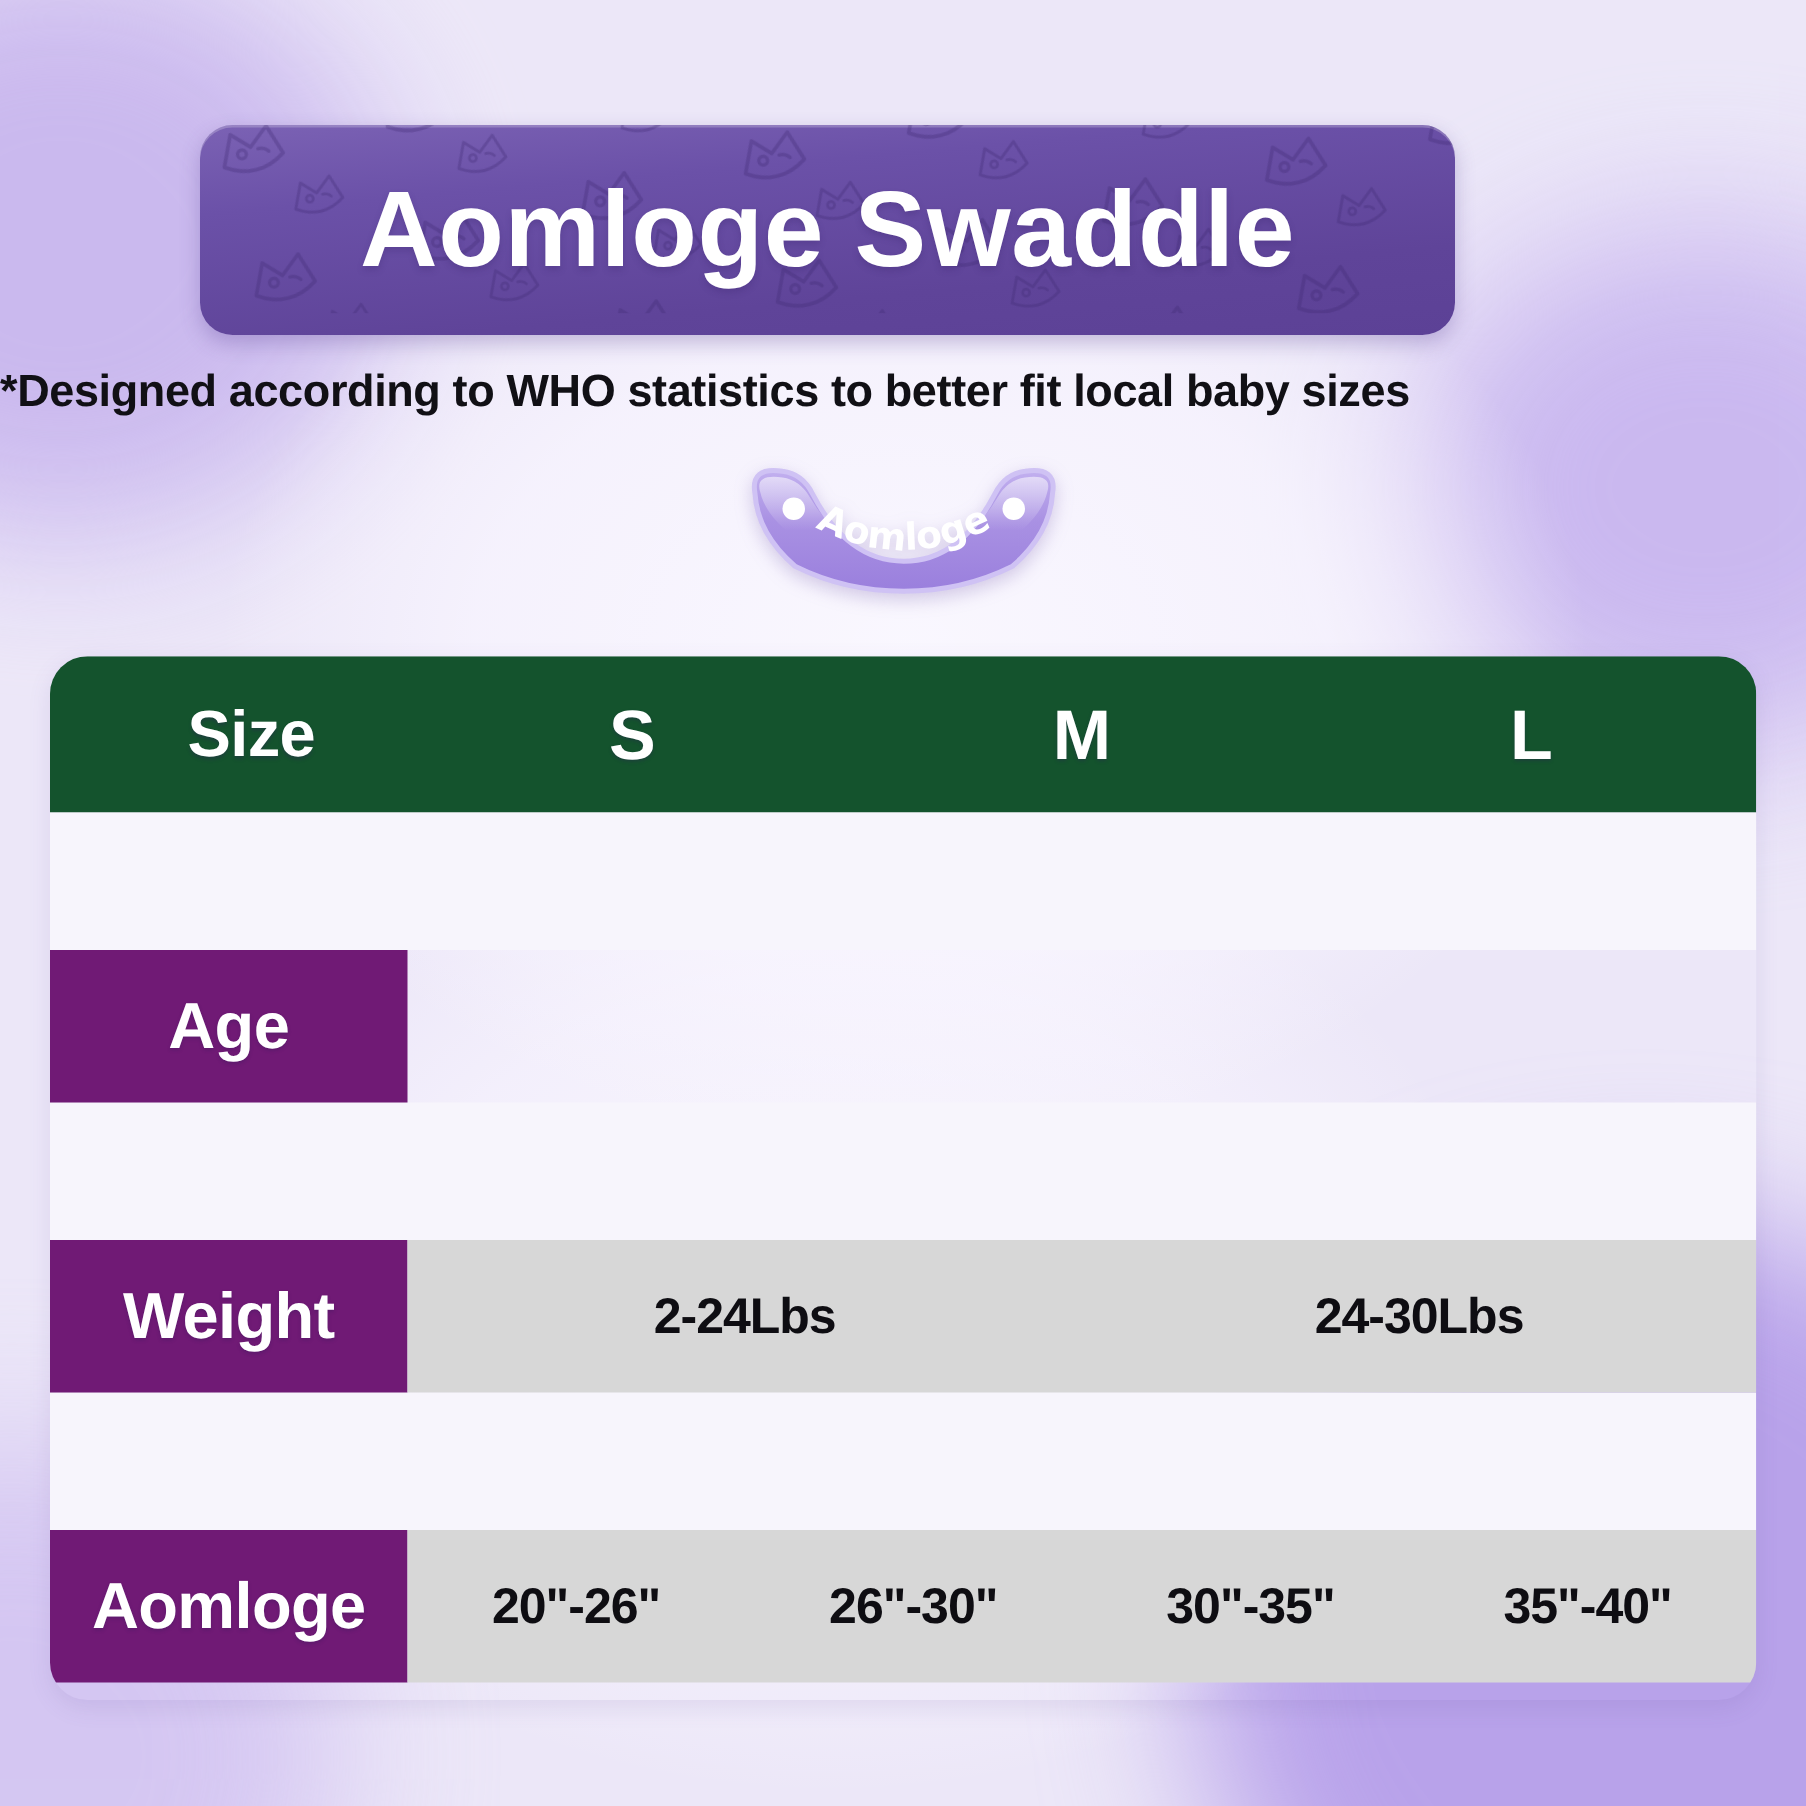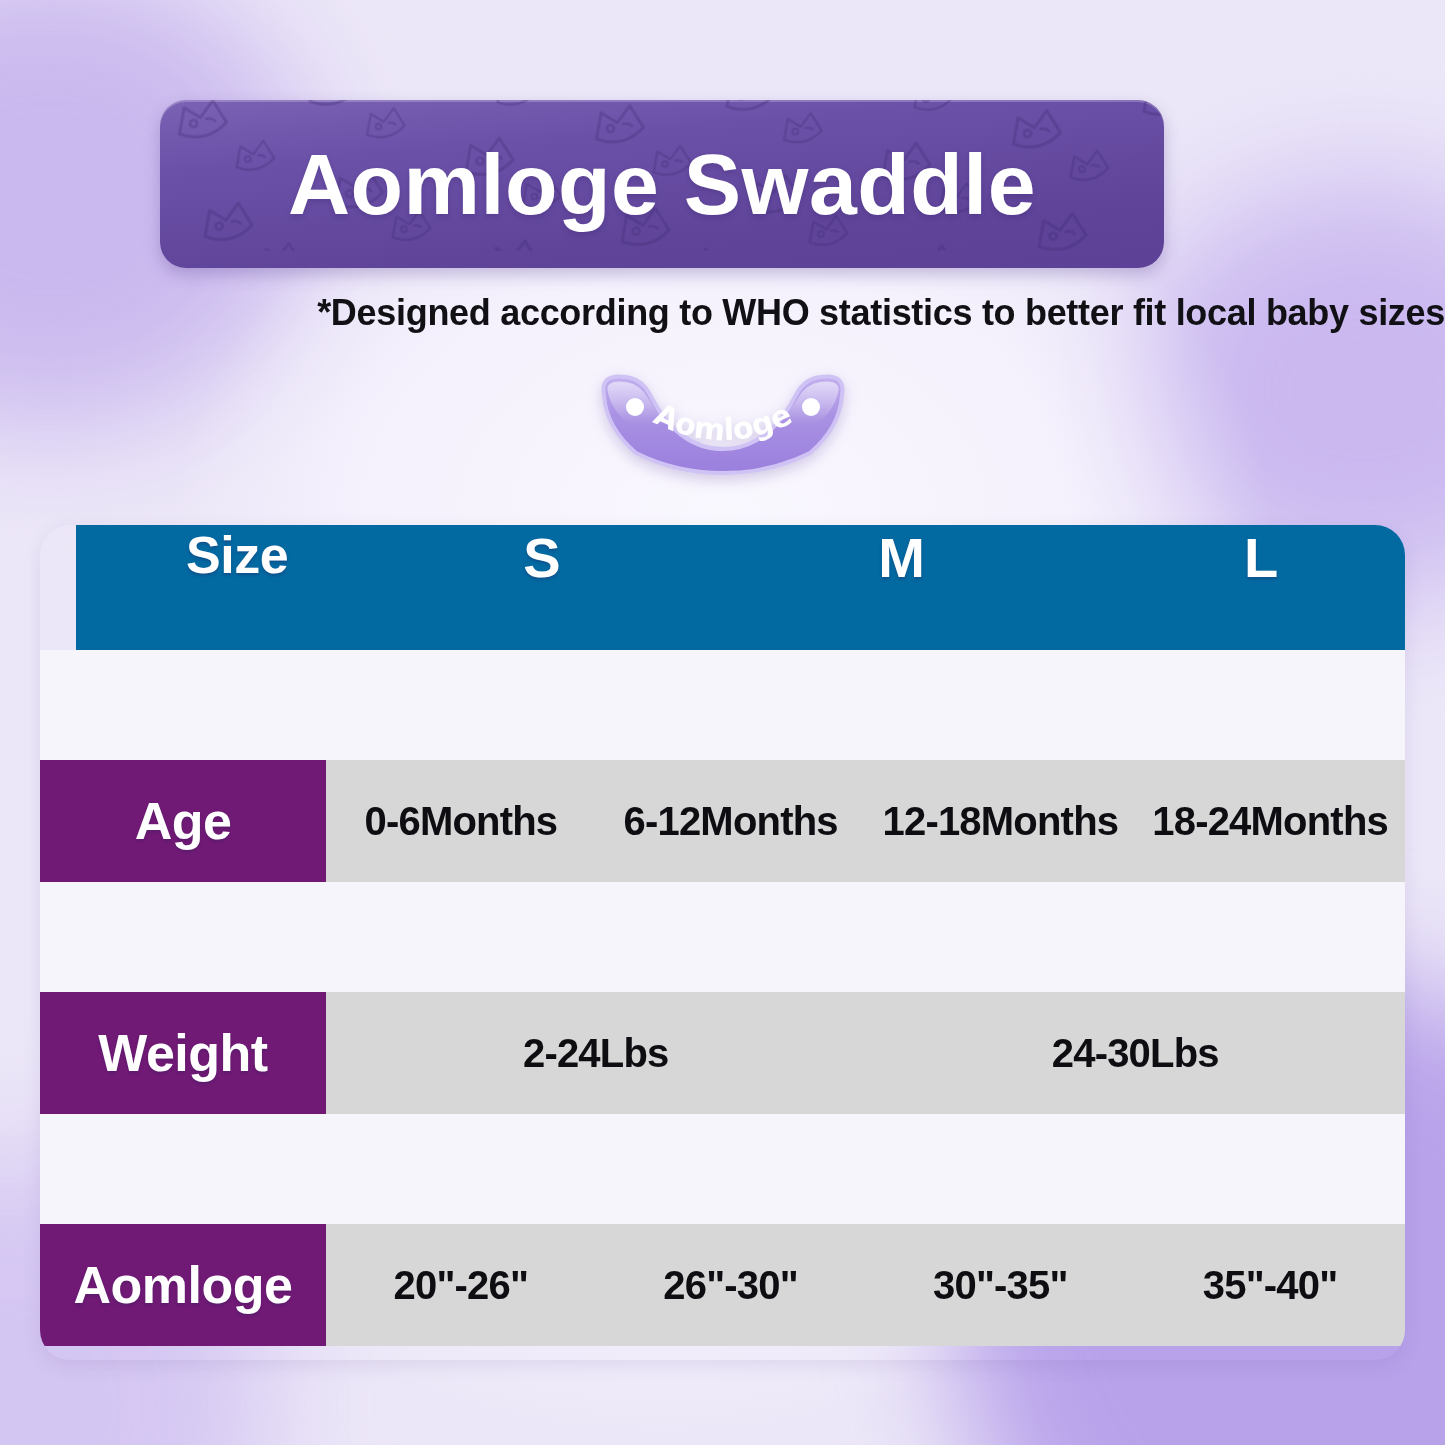--- a/index.html
+++ b/index.html
@@ -82,21 +82,21 @@
     letter-spacing:.5px;
     line-height:1;
     text-shadow:0 3px 5px rgba(60,40,110,.28);
     white-space:nowrap;
   }
 
   
   .subtitle {
     position:absolute;
     left:0; right:0; top:292px;
-    text-align:right;
+    text-align:left;
     font-size:36px;
     font-weight:bold;
     color:#111015;
     letter-spacing:-.3px;
     white-space:nowrap;
   }
 
   
   .logo-wrap {
     position:absolute;
@@ -114,23 +114,22 @@
     width:1365px; height:835px;
     border-radius:30px;
     overflow:hidden;
     box-shadow:0 6px 18px rgba(110,85,165,.13);
   }
 
   .row { display:flex; width:100%; }
 
   .row-header {
     height:125px;
-    background:#0369a1;
-    align-items:flex-start;
-    margin-left:36px;
+    background:#14532d;
+    align-items:center;
   }
   .row-spacer { height:110px; background:#f7f5fc; }
   .row-data   { height:122px; align-items:stretch; }
 
   .cell-label {
     width:246px;
     flex:0 0 246px;
     display:flex; align-items:center; justify-content:center;
     color:#ffffff;
     font-size:52px;
@@ -243,26 +242,20 @@
         <div class="cell">S</div>
         <div class="cell">M</div>
         <div class="cell">L</div>
       </div>
     </div>
 
     <div class="row row-spacer"></div>
 
     <div class="row row-data">
       <div class="cell-label">Age</div>
-      <div class="cells">
-        <div class="cell">0-6Months</div>
-        <div class="cell">6-12Months</div>
-        <div class="cell">12-18Months</div>
-        <div class="cell">18-24Months</div>
-      </div>
     </div>
 
     <div class="row row-spacer"></div>
 
     <div class="row row-data">
       <div class="cell-label">Weight</div>
       <div class="cells">
         <div class="cell">2-24Lbs</div>
         <div class="cell">24-30Lbs</div>
       </div>

